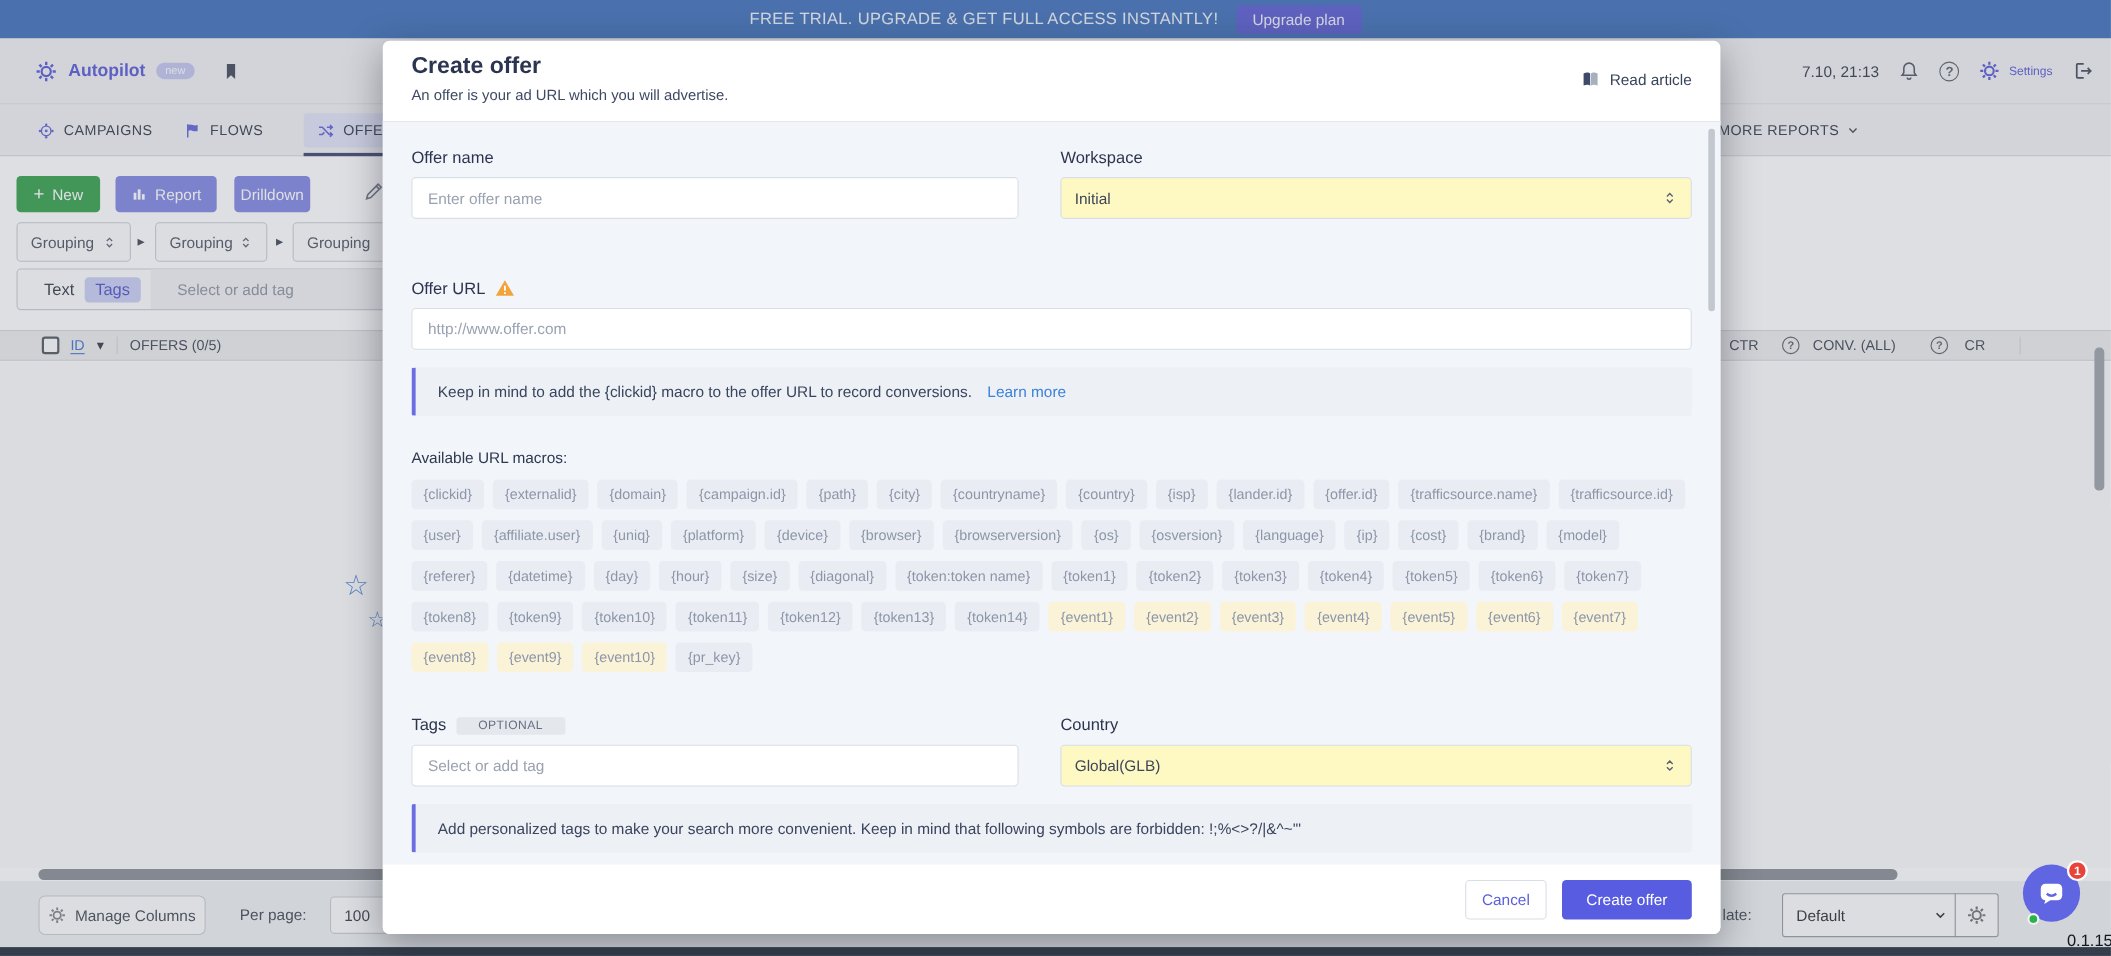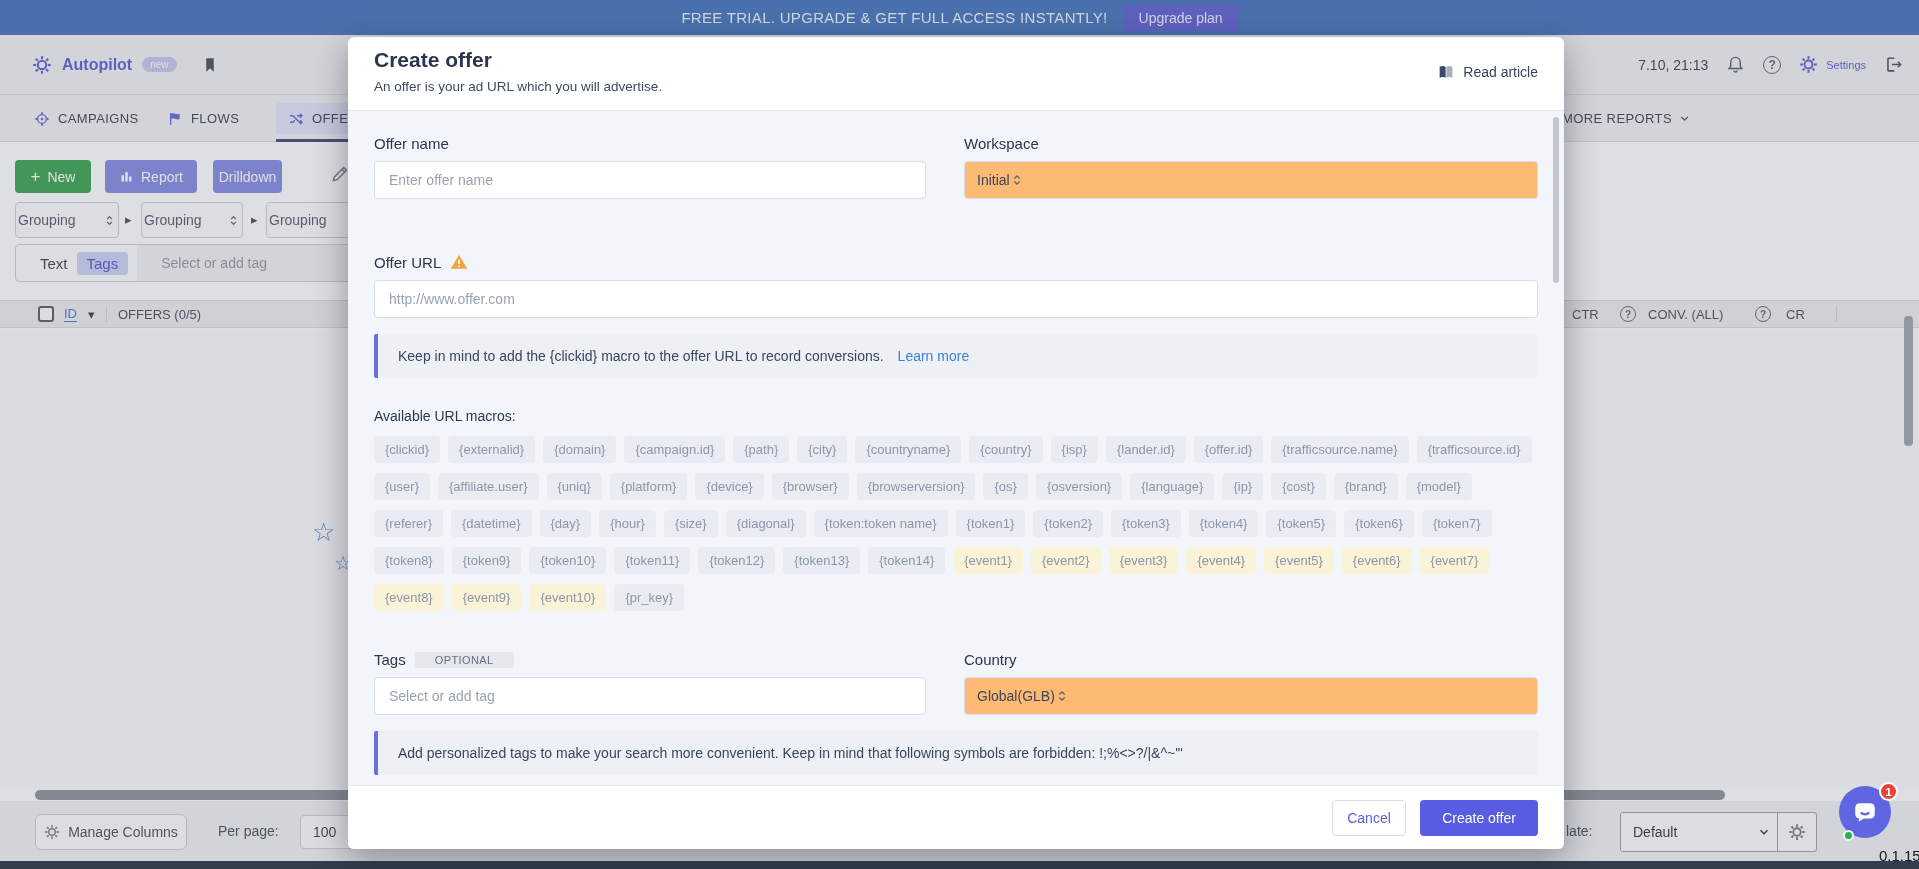--- a/index.html
+++ b/index.html
@@ -35,21 +35,21 @@
 
   .btn { position:absolute; top:160px; height:33px; border-radius:4px; display:flex; align-items:center;
          justify-content:center; gap:7px; font-size:14px; color:#fff; cursor:pointer; }
   .btn-new { left:15px; width:76px; background:#2f9e47; }
   .btn-report { left:105px; width:92px; background:#7e83e2; }
   .btn-drill { left:213px; width:69px; background:#7e83e2; }
   .pencil-btn { position:absolute; left:330px; top:164px; color:#6b7280; cursor:pointer; }
 
   .gsel { position:absolute; top:202px; height:36px; background:#fdfdfe; border:1px solid #c9cdd3;
           border-radius:4px; display:flex; align-items:center; justify-content:space-between;
-          padding:0 2px; font-size:14px; color:#4a5160; cursor:pointer; }
+          padding:0 12px; font-size:14px; color:#4a5160; cursor:pointer; }
   .garrow { position:absolute; top:212px; color:#3d4450; font-size:13px; }
 
   .filterbox { position:absolute; left:15px; top:244px; width:440px; height:38px; background:#fdfdfe;
                border:1px solid #c9cdd3; border-radius:4px; display:flex; align-items:center; padding-left:24px; gap:9px; }
   .txt-toggle { font-size:15px; color:#2f3742; cursor:pointer; }
   .tags-toggle { background:#c9cdf4; color:#4950c8; font-size:15px; padding:3px 10px; border-radius:4px; cursor:pointer; }
   .tag-input-zone { flex:1; align-self:stretch; background:#f1f1f3; border-radius:0 4px 4px 0; display:flex;
                     align-items:center; padding-left:24px; font-size:14px; color:#8a919c; cursor:text; }
 
   .thead { position:absolute; left:0; top:300px; width:1919px; height:28px; background:#ededee;
@@ -97,22 +97,22 @@
                   font-size:14px; color:#39445c; cursor:pointer; }
   .mbody { position:absolute; left:0; top:73px; width:1216px; height:675px; background:#f2f5f9;
            border-top:1px solid #e4e8ee; padding:24px 26px; overflow:hidden; }
   .frow { display:flex; gap:38px; }
   .fcol1 { width:552px; } .fcol2 { flex:1; }
   .flabel { font-size:15px; color:#2c3550; margin-bottom:9px; display:flex; align-items:center; gap:9px; }
   .opt-badge { background:#e4e7eb; color:#667084; font-size:11px; padding:2px 20px; border-radius:3px; letter-spacing:.4px; }
   .tinput { width:100%; height:38px; border:1px solid #d9dee6; border-radius:4px; background:#fff;
             font-family:"Liberation Sans", sans-serif; font-size:14px; color:#3c4658; padding:0 14px; outline:none; }
   .tinput::placeholder { color:#99a2b1; }
-  .fselect { height:38px; border:1px solid #d9dee6; border-radius:4px; background:#fdba74; display:flex;
-             align-items:center; padding:0 12px; font-size:14px; color:#3c4658; cursor:pointer; }
+  .fselect { height:38px; border:1px solid #d9dee6; border-radius:4px; background:#fef9c3; display:flex;
+             align-items:center; justify-content:space-between; padding:0 12px; font-size:14px; color:#3c4658; cursor:pointer; }
   .callout { margin-top:16px; min-height:44px; background:#edf0f5; border-left:4px solid #6a6ee2; border-radius:2px;
              display:flex; align-items:center; padding:10px 20px; font-size:14px; color:#3a455e; }
   .callout a { color:#3b82d8; text-decoration:none; margin-left:14px; white-space:nowrap; cursor:pointer; }
   .macros-title { margin-top:30px; font-size:14px; color:#2e3950; }
   .chips { margin-top:12px; display:flex; flex-wrap:wrap; gap:10px 8px; }
   .chip { background:#e9edf3; color:#8d96a8; font-size:13px; padding:6px 11px; border-radius:4px;
           line-height:15px; cursor:pointer; white-space:nowrap; }
   .chip-yellow { background:#fbf3d8; }
   .mscroll { position:absolute; right:5px; top:80px; width:6px; height:166px; background:#c3c8d0; border-radius:3px; cursor:pointer; }
   .mfoot { position:absolute; left:0; bottom:0; width:1216px; height:64px; background:#fff;

